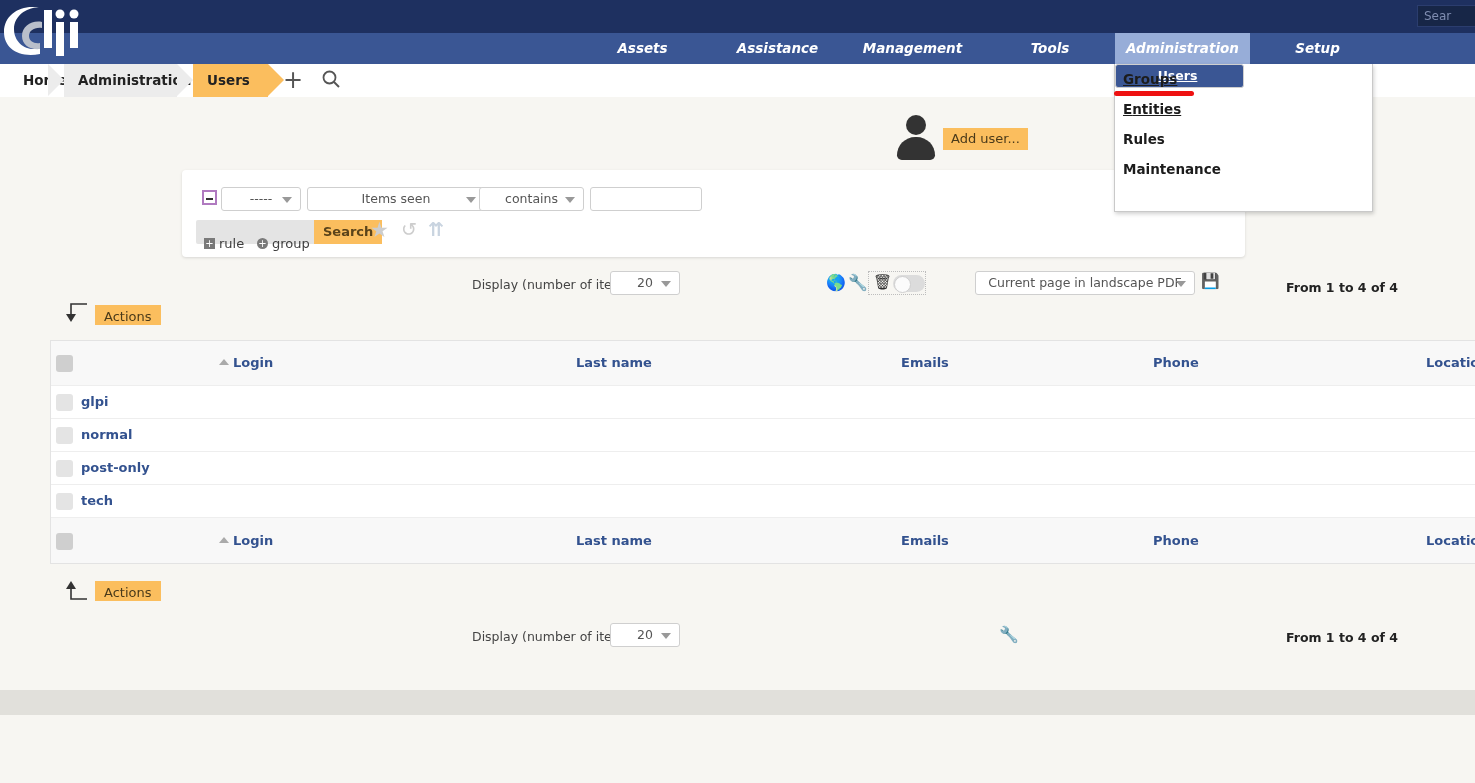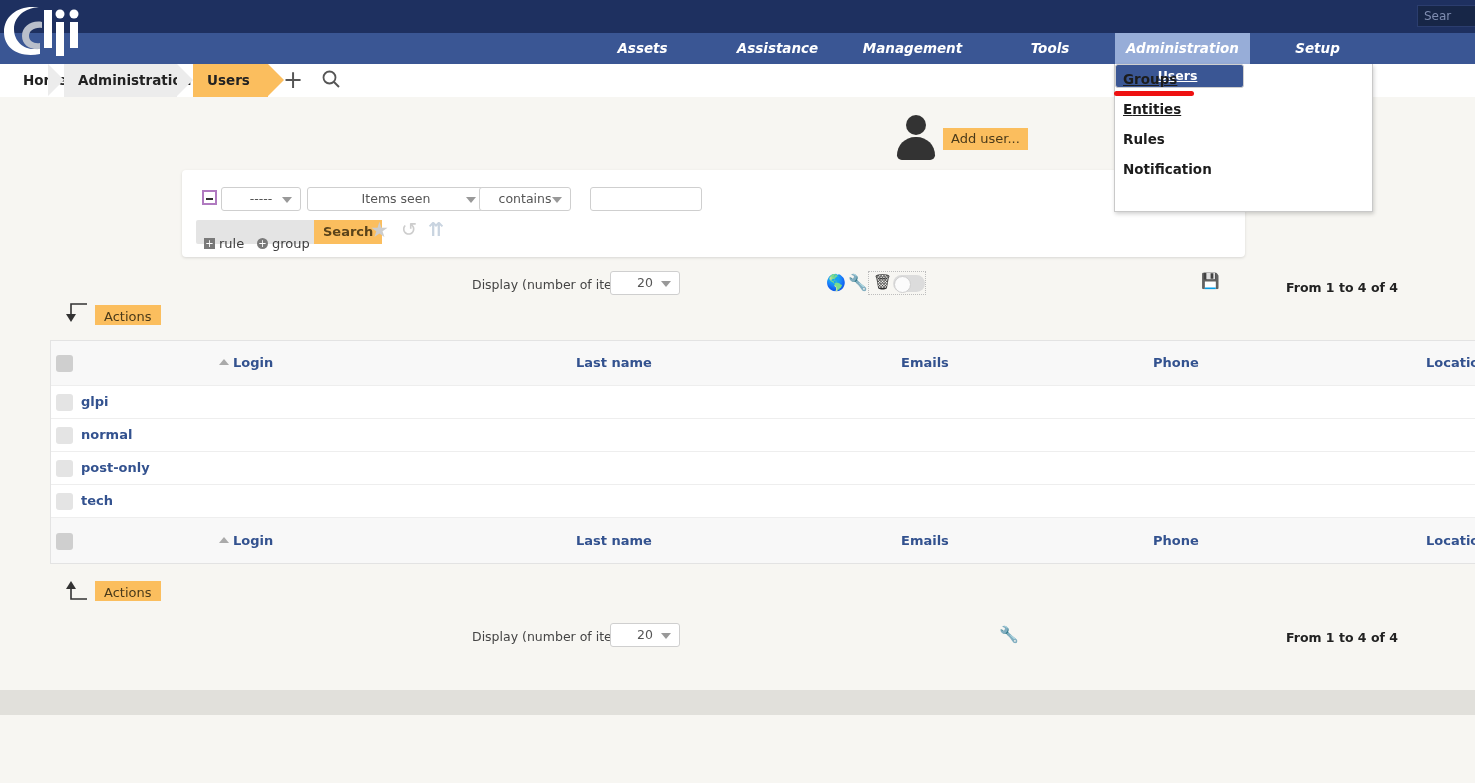--- a/index.html
+++ b/index.html
@@ -420,21 +420,21 @@
     <div class="sel" style="left:39px;top:17px;width:80px;">
       <span>-----</span>
       <span class="caret"></span>
     </div>
 
     <div class="sel" style="left:125px;top:17px;width:178px;">
       <span>Items seen</span>
       <span class="caret"></span>
     </div>
 
-    <div class="sel" style="left:297px;top:17px;width:92px;">
+    <div class="sel" style="left:297px;top:17px;width:105px;">
       <span>contains</span>
       <span class="caret"></span>
     </div>
 
     <div class="txtin" style="left:408px;top:17px;width:112px;" title=""></div>
 
     <div class="gbtn" style="left:14px;top:50px;">
       <span class="sq">+</span><span>rule</span>
     </div>
     <div class="gbtn" style="left:67px;top:50px;">
@@ -452,20 +452,24 @@
     <span>20</span>
     <span class="caret"></span>
   </div>
 
   <div class="icoglyph" style="left:826px;top:178px;font-size:16px;">🌎</div>
   <div class="icoglyph" style="left:848px;top:178px;font-size:16px;">🔧</div>
   <div class="iconbox" style="left:868px;top:174px;width:58px;"></div>
   <div class="icoglyph" style="left:873px;top:178px;font-size:15px;">🗑</div>
   <div class="toggle" style="left:893px;top:178px;"></div>
 
+  <div class="sel" style="left:975px;top:174px;width:220px;">
+    <span>Current page in landscape PDF</span>
+    <span class="caret"></span>
+  </div>
   <div class="icoglyph" style="left:1201px;top:177px;font-size:15px;color:#555;">💾</div>
 
   <div class="counter" style="left:1286px;top:183px;">From 1 to 4 of 4</div>
 
   <div class="hookdown" style="left:57px;top:205px;">
     <svg width="33" height="22" viewBox="0 0 33 22">
       <path d="M30 2 L14 2 L14 16" fill="none" stroke="#333" stroke-width="1.6"></path>
       <path d="M14 20 L9 12 L19 12 Z" fill="#333"></path>
     </svg>
   </div>
@@ -543,17 +547,17 @@
     <div class="dd-item">
       <span class="ak"><u>G</u>roups</span>
     </div>
     <div class="dd-item">
       <span class="ak"><u>E</u>ntities</span>
     </div>
     <div class="dd-item">
       <span>Rules</span>
     </div>
     <div class="dd-item">
-      <span>Notification</span>
+      <span>Maintenance</span>
     </div>
   </div>
 </div>
 <div class="dd-underline"></div>
 
 </body></html>

